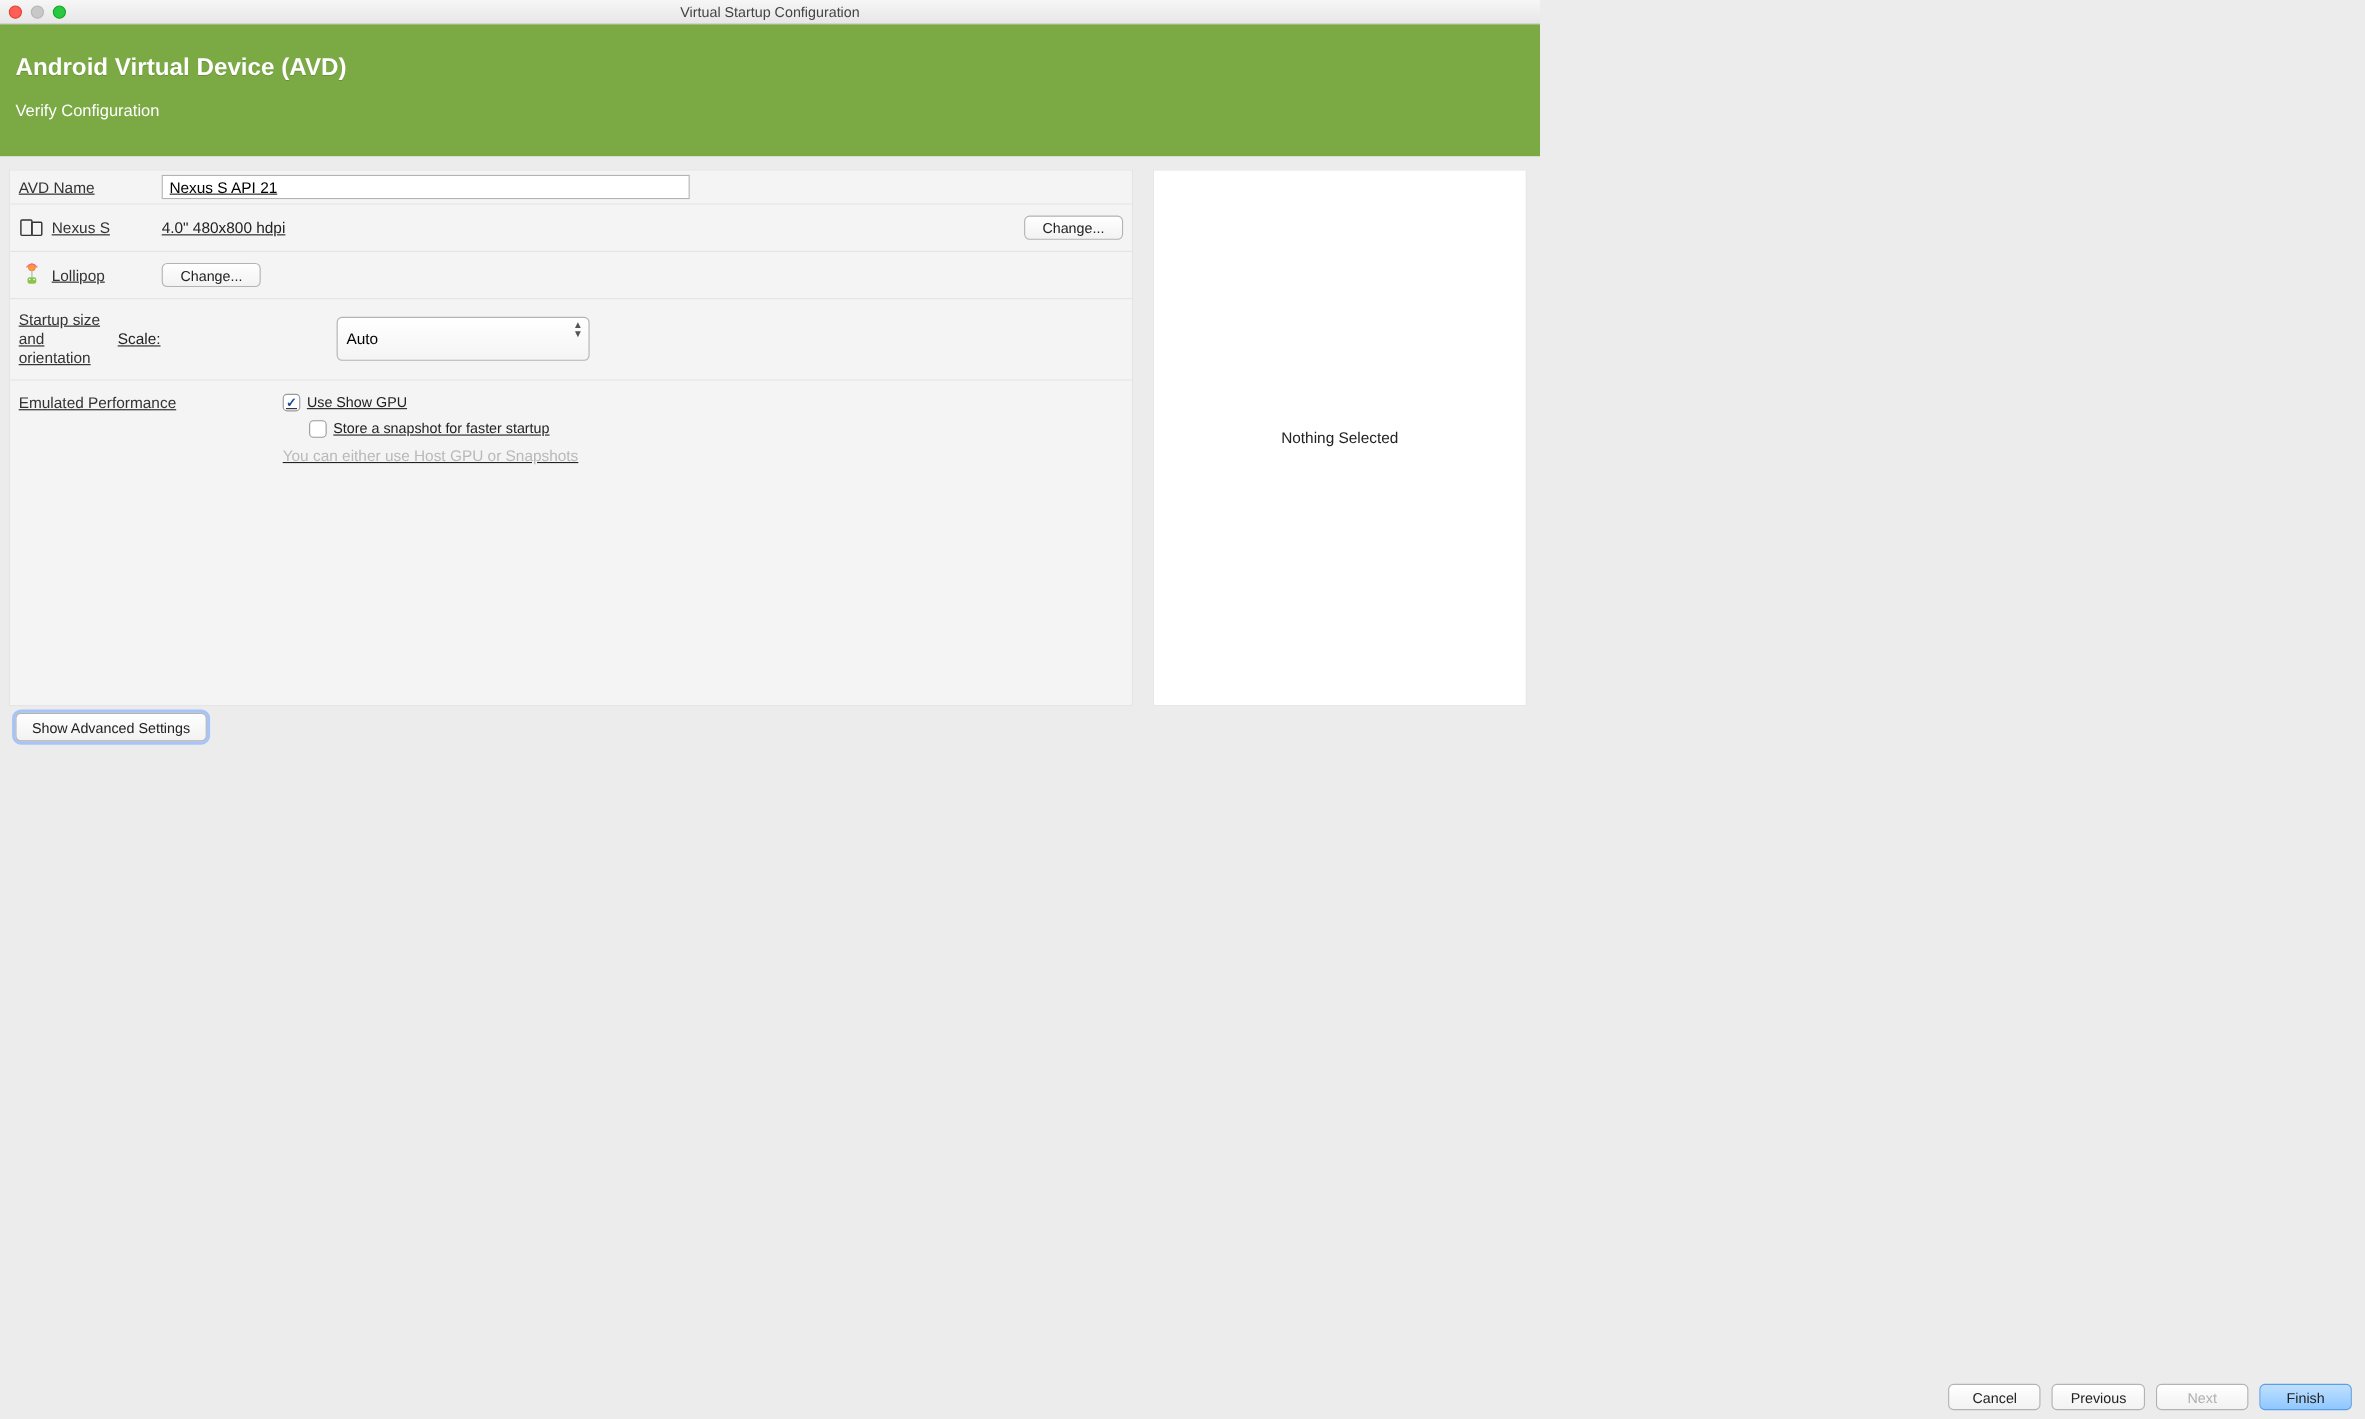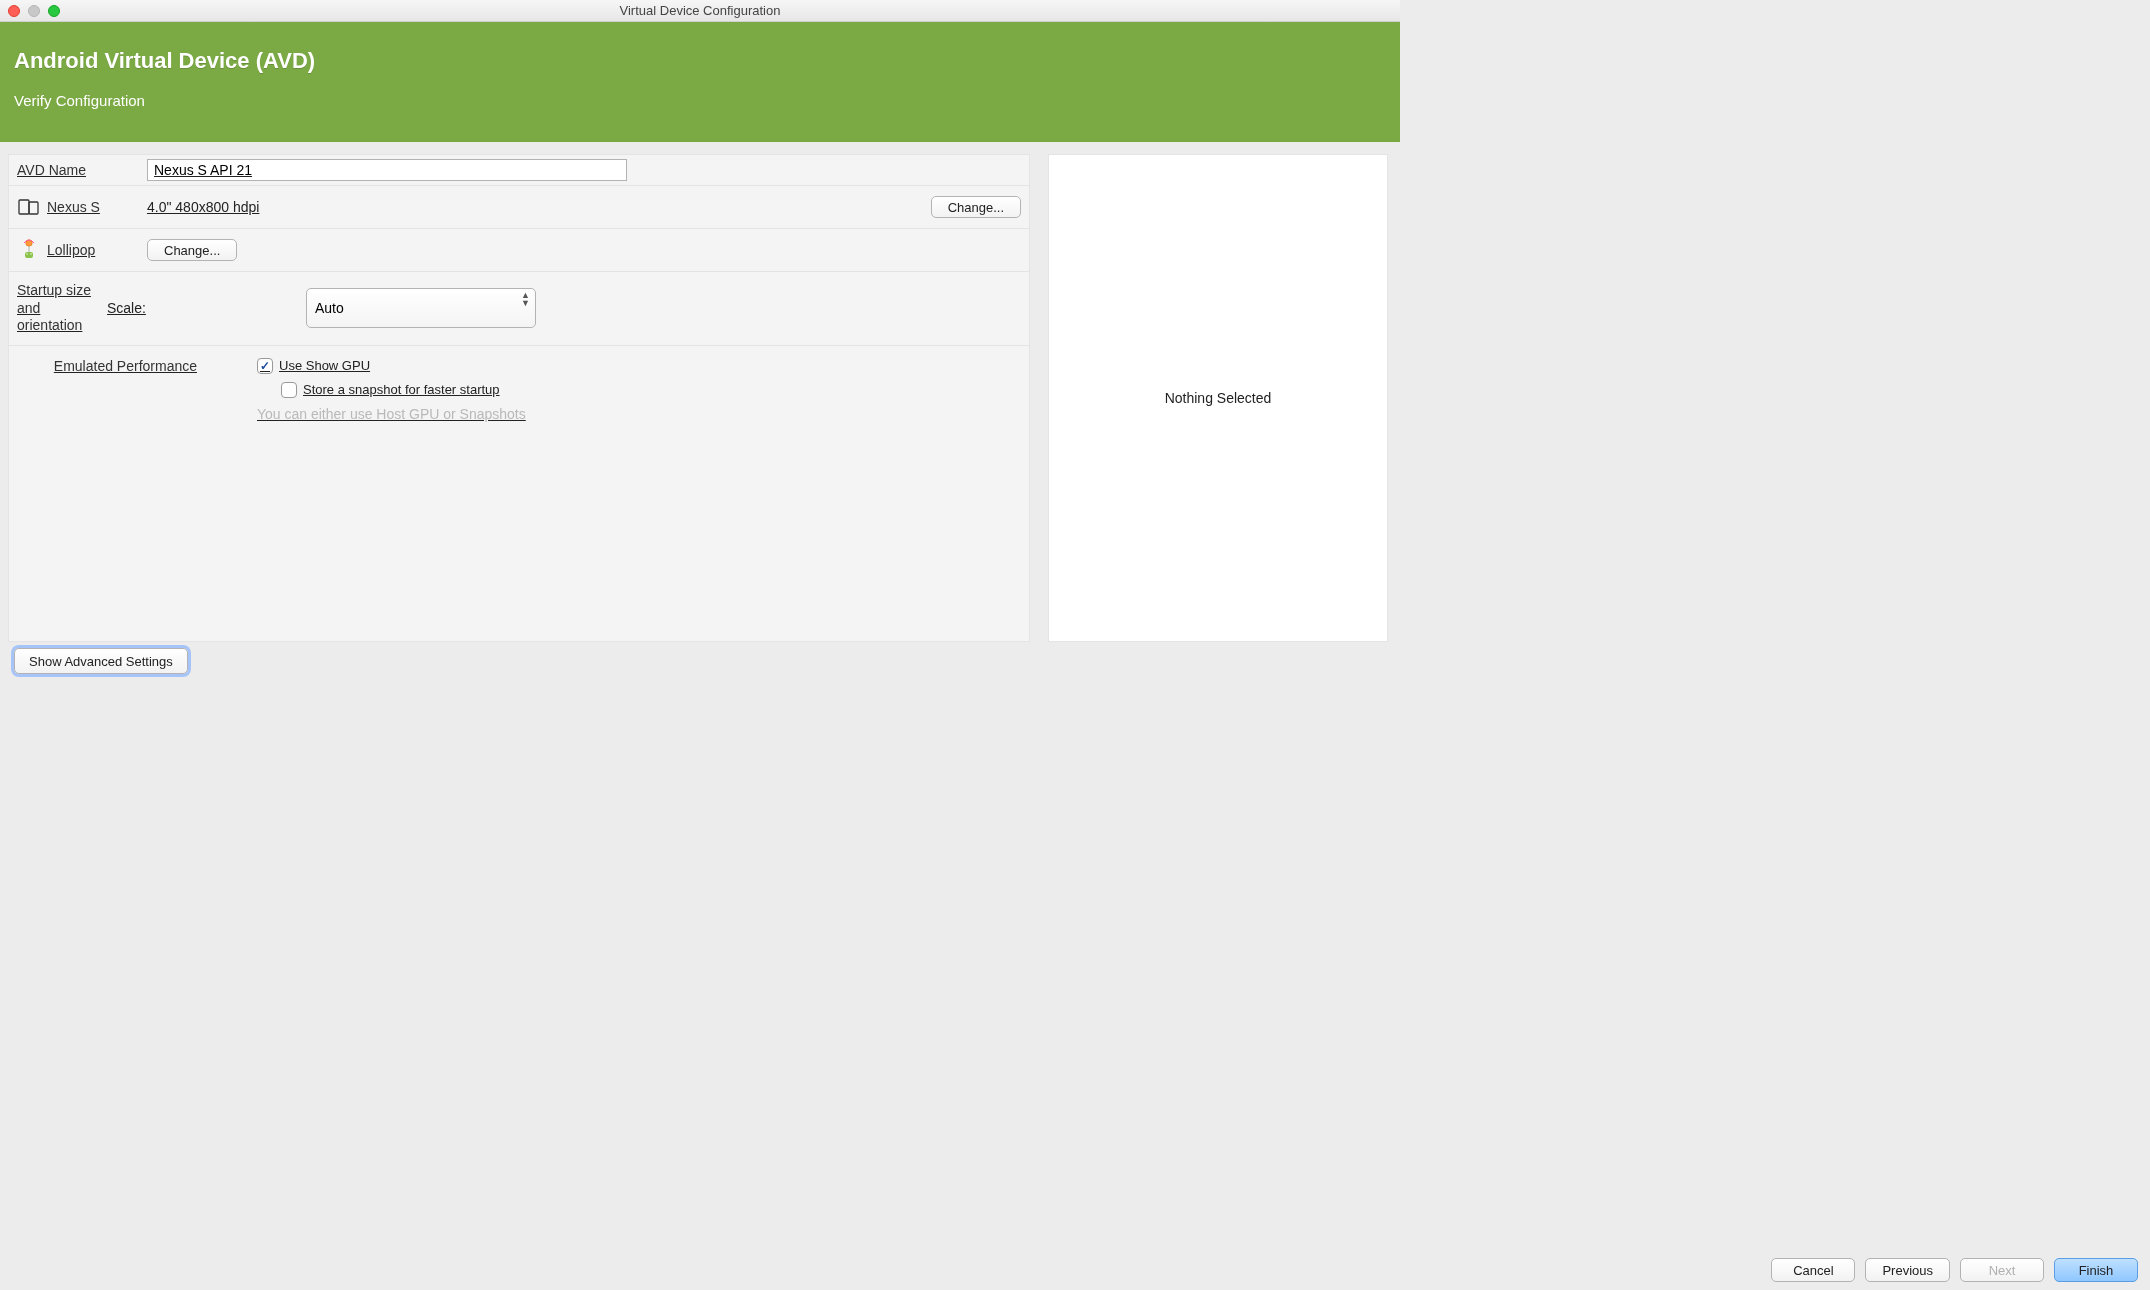--- a/index.html
+++ b/index.html
@@ -18,21 +18,21 @@
   .greenhdr { background: #7ba944; color: #fff; padding: 26px 14px 24px 14px; height: 120px; }
   .greenhdr h1 { font-size: 22px; font-weight: bold; margin-bottom: 18px; text-shadow: 0 1px 0 rgba(0,0,0,.15);}
   .greenhdr .sub { font-size: 15px; }
 
   
   .content { display: flex; gap: 18px; padding: 12px 12px 0 8px; height: 500px; }
   .leftpanel { flex: 1; background: #f4f4f4; border:1px solid #e4e4e4; padding: 0; display:flex; flex-direction:column;text-decoration:underline; }
   .rightpanel { width: 340px; background: #fff; border:1px solid #e4e4e4; display:flex; align-items:center; justify-content:center; color:#222; font-size:14px;}
 
   .row { display:flex; align-items:center; padding: 10px 8px; border-bottom: 1px solid #e3e3e3; }
-  .row:last-child{border-bottom:none;text-align:right;}
+  .row:last-child{border-bottom:none;}
   .labelcol { width: 130px; font-size: 14px; color:#333; }
   .valuecol { flex:1; display:flex; align-items:center; gap:10px; font-size:14px; }
   .rightcol { }
 
   input.textfield { width: 480px; height: 22px; padding: 2px 6px; font-size: 14px; border:1px solid #b3b3b3; background:#fff; border-radius:0; }
 
   .iconbox { width:24px; height:20px; display:inline-flex; align-items:center; justify-content:center; margin-right:6px;}
 
   .btn { background: linear-gradient(#fff,#f2f2f2); border:1px solid #b3b3b3; border-radius:5px; padding:2px 16px; font-size:13px; color:#222; height:22px; cursor:pointer;}
   .btn.wide{min-width:88px;}
@@ -69,21 +69,21 @@
 </style>
 </head>
 <body>
 
 <div class="titlebar">
   <div class="traffic">
     <div class="tl red"></div>
     <div class="tl yellow"></div>
     <div class="tl green"></div>
   </div>
-  <div class="title">Virtual Device Configuration</div>
+  <div class="title">Virtual Startup Configuration</div>
 </div>
 
 <div class="greenhdr">
   <h1>Android Virtual Device (AVD)</h1>
   <div class="sub">Verify Configuration</div>
 </div>
 
 <div class="content">
   <div class="leftpanel">
 

